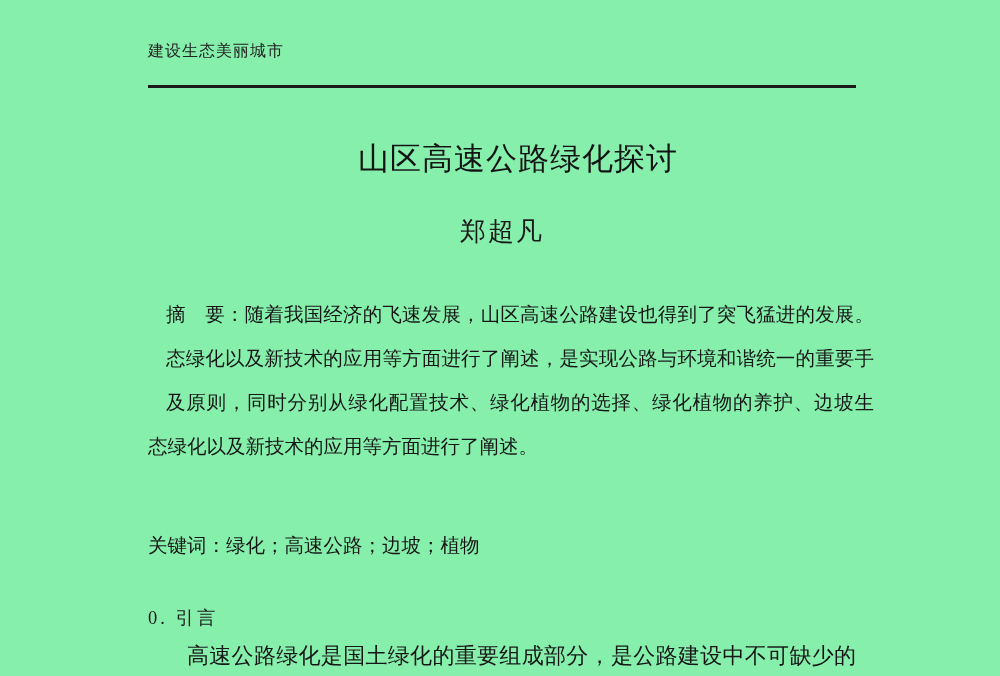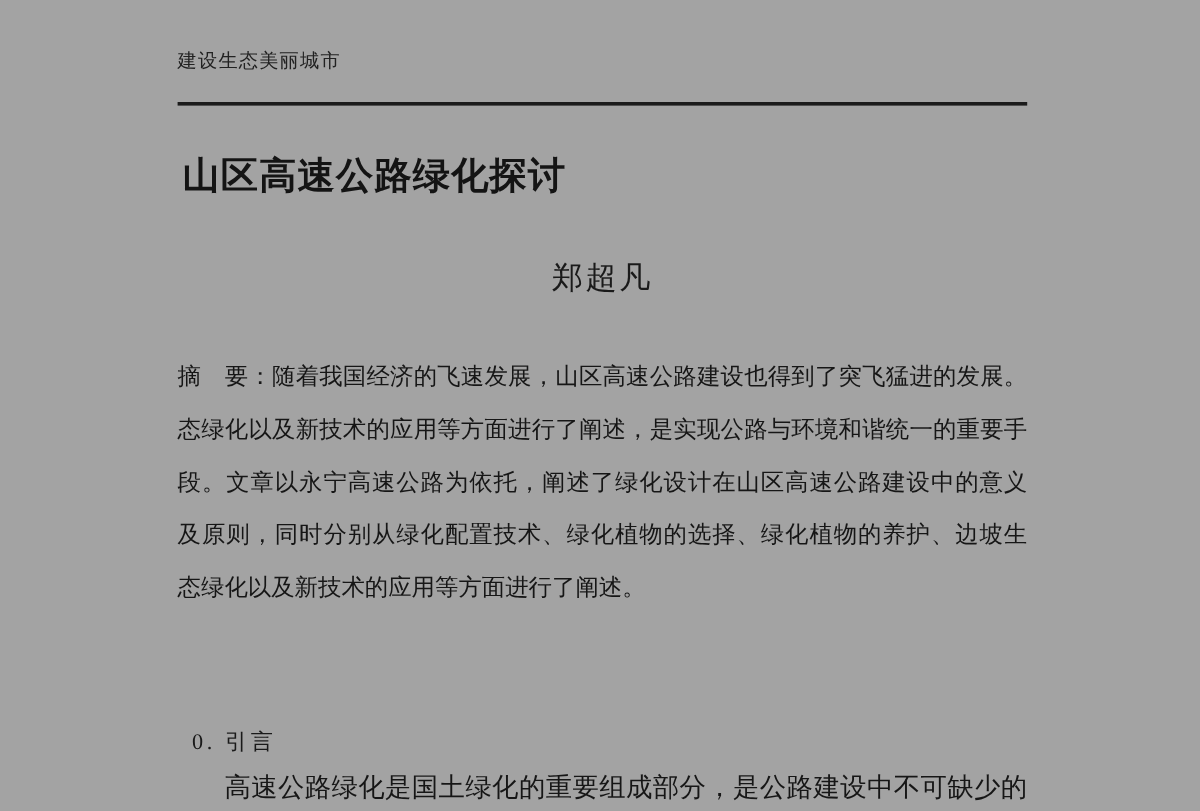--- a/index.html
+++ b/index.html
@@ -7,21 +7,21 @@
     padding: 0;
     width: 1000px;
     height: 676px;
     background: #ffffff;
     overflow: hidden;
   }
   .page {
     position: relative;
     width: 1000px;
     height: 676px;
-    background: #a3a3a3;
+    background: #86efac;
     font-family: "Liberation Serif", "DejaVu Serif", serif;
     color: #1a1a1a;
   }
   .content {
     position: absolute;
     left: 148px;
     top: 0;
     width: 708px;
     height: 676px;
   }
@@ -40,24 +40,24 @@
     left: 0;
     width: 708px;
     height: 3px;
     background: #1b1b1b;
   }
   .title {
     position: absolute;
     top: 122px;
     left: 0;
     width: 708px;
-    margin: 4px;
-    text-align: left;
+    margin: 16px;
+    text-align: center;
     font-size: 31px;
-    font-weight: 700;
+    font-weight: 400;
     letter-spacing: 1px;
     color: #141414;
     white-space: nowrap;
   }
   .author {
     position: absolute;
     top: 214px;
     left: 0;
     width: 708px;
     text-align: center;
@@ -74,35 +74,36 @@
     font-size: 19.5px;
     line-height: 44px;
     color: #161616;
   }
   .abs-line {
     width: 708px;
   }
   .abs-line.justified {
     text-align: justify;
     text-align-last: justify;
+    margin-left: 18px;
   }
   .keywords {
     position: absolute;
     top: 531px;
     left: 0;
     width: 708px;
     font-size: 19.5px;
     line-height: 30px;
     color: #161616;
     white-space: nowrap;
   }
   .section-heading {
     position: absolute;
     top: 605px;
-    left: 12px;
+    left: 0;
     width: 708px;
     margin: 0;
     font-size: 18.5px;
     font-weight: 400;
     letter-spacing: 3px;
     color: #1a1a1a;
     white-space: nowrap;
   }
   .body-line {
     position: absolute;
@@ -128,24 +129,24 @@
 
     <div class="rule"></div>
 
     <h1 class="title">山区高速公路绿化探讨</h1>
 
     <div class="author">郑超凡</div>
 
     <div class="abstract">
       <div class="abs-line justified">摘　要：随着我国经济的飞速发展，山区高速公路建设也得到了突飞猛进的发展。</div>
       <div class="abs-line justified">态绿化以及新技术的应用等方面进行了阐述，是实现公路与环境和谐统一的重要手</div>
-      <div class="abs-line justified">段。文章以永宁高速公路为依托，阐述了绿化设计在山区高速公路建设中的意义</div>
       <div class="abs-line justified">及原则，同时分别从绿化配置技术、绿化植物的选择、绿化植物的养护、边坡生</div>
       <div class="abs-line">态绿化以及新技术的应用等方面进行了阐述。</div>
     </div>
 
+    <div class="keywords">关键词：绿化；高速公路；边坡；植物</div>
 
     <h2 class="section-heading">0. 引言</h2>
 
     <p class="body-line">高速公路绿化是国土绿化的重要组成部分，是公路建设中不可缺少的主要内</p>
 
   </div>
 </div>
 
 </body></html>

